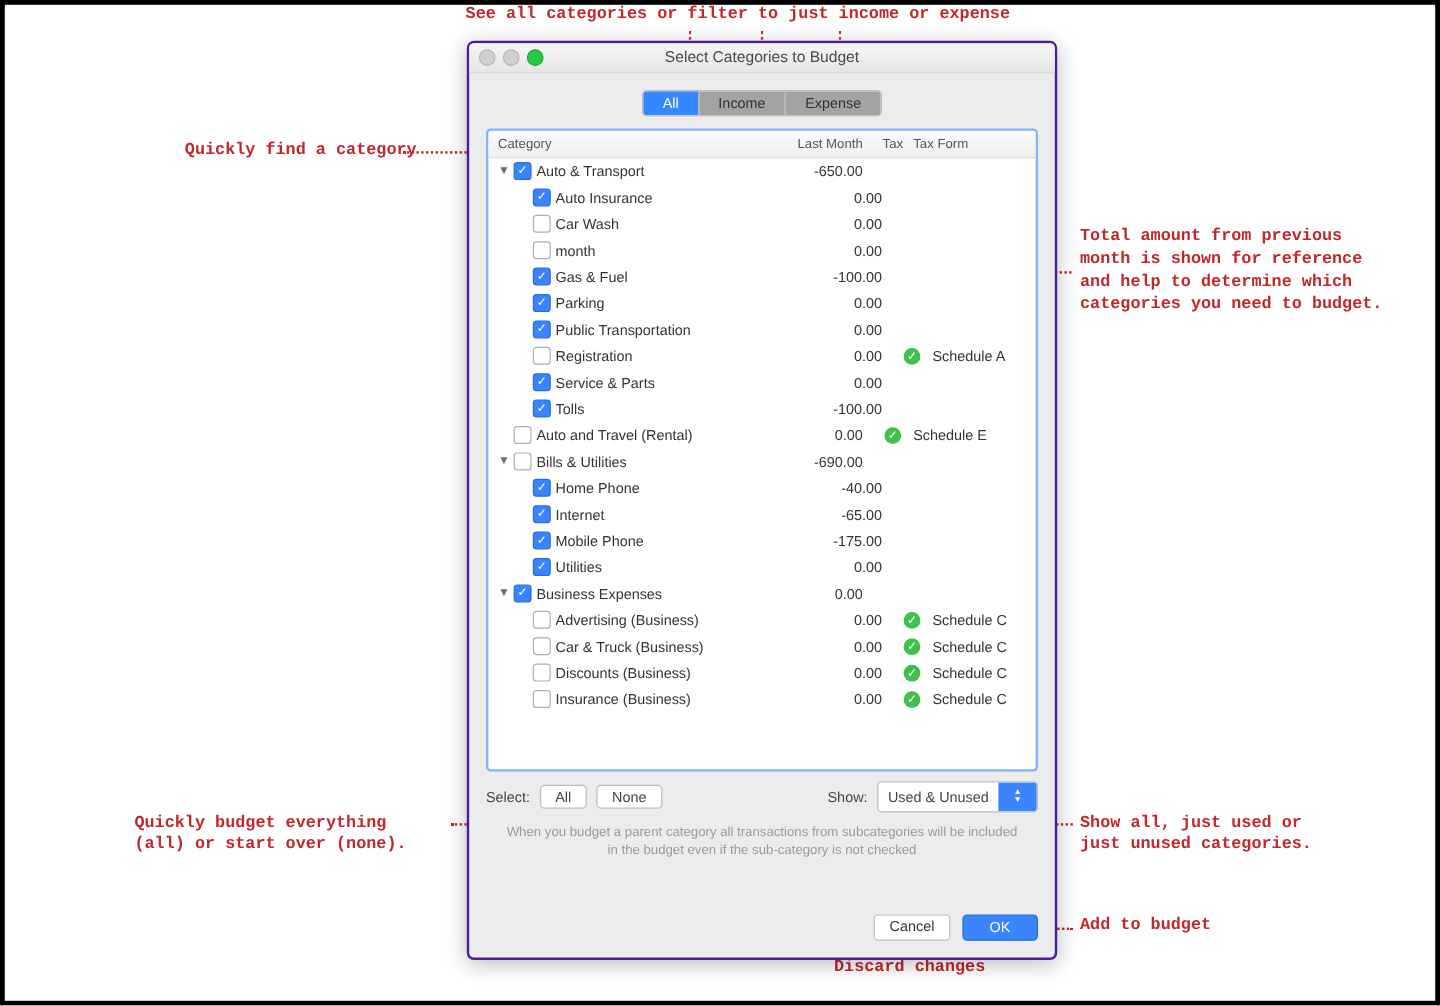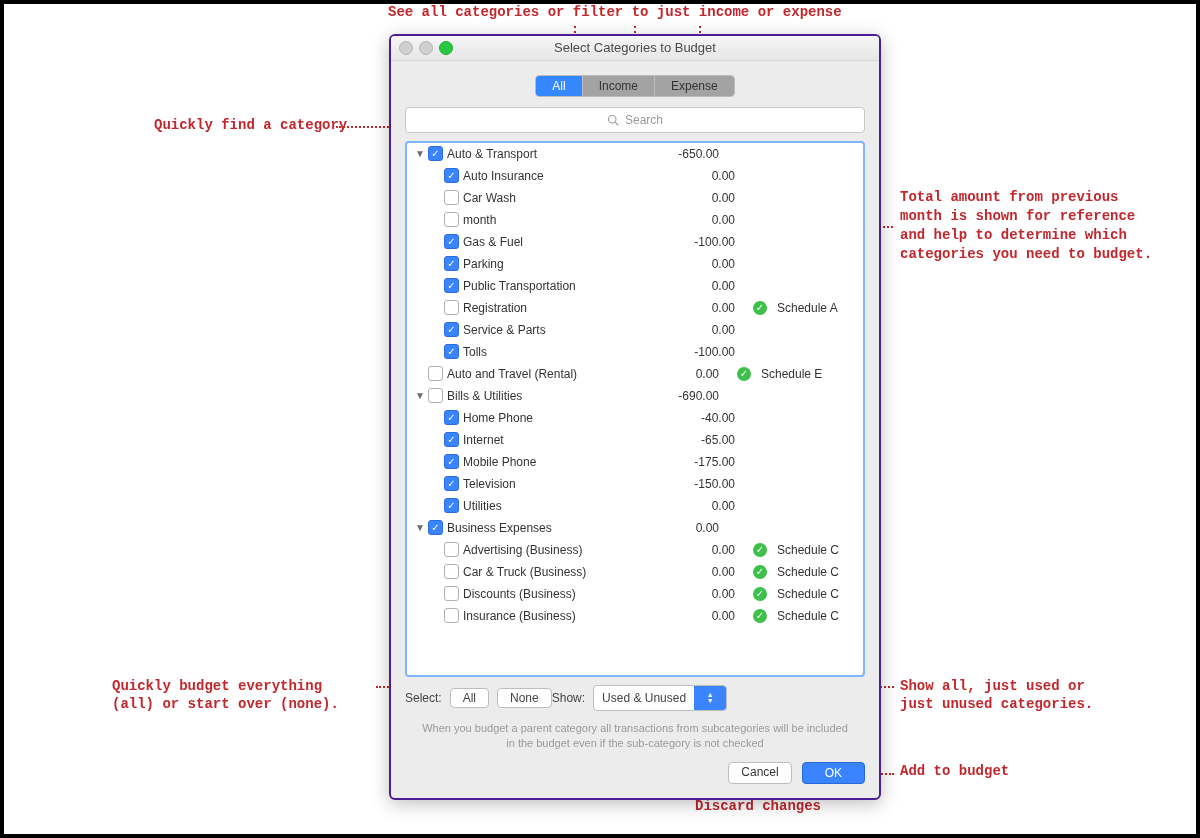--- a/index.html
+++ b/index.html
@@ -32,21 +32,21 @@
   .cell-form{flex:1;color:#333}
   .tri{width:9px;text-align:center;color:#6d6d6d;font-size:10px}
   .chk{width:13px;height:13px;border:1px solid #b0b0b0;border-radius:3px;background:#fff;display:flex;align-items:center;justify-content:center;flex:0 0 13px}
   .chk.on{background:#3a84ff;border-color:#2a6de0;color:#fff}
   .chk.on::after{content:"✓";font-size:10px;line-height:1}
   .indent0{padding-left:0}
   .indent1{padding-left:16px}
   .taxdot{width:14px;height:14px;border-radius:50%;background:#3fbf4b;color:#fff;display:flex;align-items:center;justify-content:center;font-size:10px}
   .taxdot::after{content:"✓"}
   .label{white-space:nowrap;overflow:hidden;text-overflow:ellipsis;max-width:158px;color:#333}
-  .toolbar{display:flex;align-items:center;justify-content:flex-start;padding:8px 14px;font-size:12px;color:#444}
+  .toolbar{display:flex;align-items:center;justify-content:space-between;padding:8px 14px;font-size:12px;color:#444}
   .btn{border:1px solid #bdbdbd;border-radius:4px;background:#fff;padding:2px 12px;font-size:12px;cursor:pointer}
   .popup{display:inline-flex;align-items:center;border:1px solid #bdbdbd;border-radius:4px;background:#fff;overflow:hidden}
   .popup span{padding:2px 8px;font-size:12px}
   .popup .arrowbox{background:#3a84ff;color:#fff;width:16px;height:20px;display:flex;flex-direction:column;align-items:center;justify-content:center;font-size:7px;line-height:6px}
   .hint{padding:2px 28px 0;text-align:center;font-size:11px;color:#9a9a9a;line-height:15px}
   .footer{position:absolute;bottom:14px;right:14px;display:flex;gap:10px}
   .btn.primary{background:#3a84ff;border-color:#2669d9;color:#fff;padding:3px 22px}
   .callout{position:absolute;color:#c1272d;font-weight:700;font-size:14px;font-family:Liberation Mono, monospace}
   .leader{position:absolute;border-top:2px dotted #c1272d}
   .leaderV{position:absolute;border-left:2px dotted #c1272d}
@@ -91,31 +91,28 @@
     </div>
 
     <div class="seg">
       <div class="segwrap" id="segwrap">
           <div class="segbtn sel">All</div>
           <div class="segbtn">Income</div>
           <div class="segbtn">Expense</div>
         </div>
     </div>
 
-    <div class="searchwrap">
-      <div class="search">
-        <svg class="mag" viewBox="0 0 16 16">
-            <circle cx="7" cy="7" r="5" stroke-width="1.5"></circle>
-            <line x1="11" y1="11" x2="15" y2="15" stroke-width="1.5"></line>
-          </svg>
-        <span>Search</span>
+
+    <div class="tablewrap">
+      <div class="thead">
+        <div class="th-cat">Category</div>
+        <div class="th-lm">Last Month</div>
+        <div class="th-tax">Tax</div>
+        <div class="th-form">Tax Form</div>
       </div>
-    </div>
-
-    <div class="tablewrap">
       <div class="tbody" id="tbody">
           <div class="row">
             <div class="cell-cat indent0">
               <span class="tri">▼</span>
               <span class="chk on"></span>
               <span class="label">Auto &amp; Transport</span>
             </div>
             <div class="cell-lm">-650.00</div>
             <div class="cell-tax"></div>
             <div class="cell-form"></div>
@@ -254,30 +251,20 @@
             <div class="cell-tax"></div>
             <div class="cell-form"></div>
           </div>
           <div class="row">
             <div class="cell-cat indent1">
               <span class="tri"></span>
               <span class="chk on"></span>
               <span class="label">Mobile Phone</span>
             </div>
             <div class="cell-lm">-175.00</div>
-            <div class="cell-tax"></div>
-            <div class="cell-form"></div>
-          </div>
-          <div class="row">
-            <div class="cell-cat indent1">
-              <span class="tri"></span>
-              <span class="chk on"></span>
-              <span class="label">Television</span>
-            </div>
-            <div class="cell-lm">-150.00</div>
             <div class="cell-tax"></div>
             <div class="cell-form"></div>
           </div>
           <div class="row">
             <div class="cell-cat indent1">
               <span class="tri"></span>
               <span class="chk on"></span>
               <span class="label">Utilities</span>
             </div>
             <div class="cell-lm">0.00</div>

